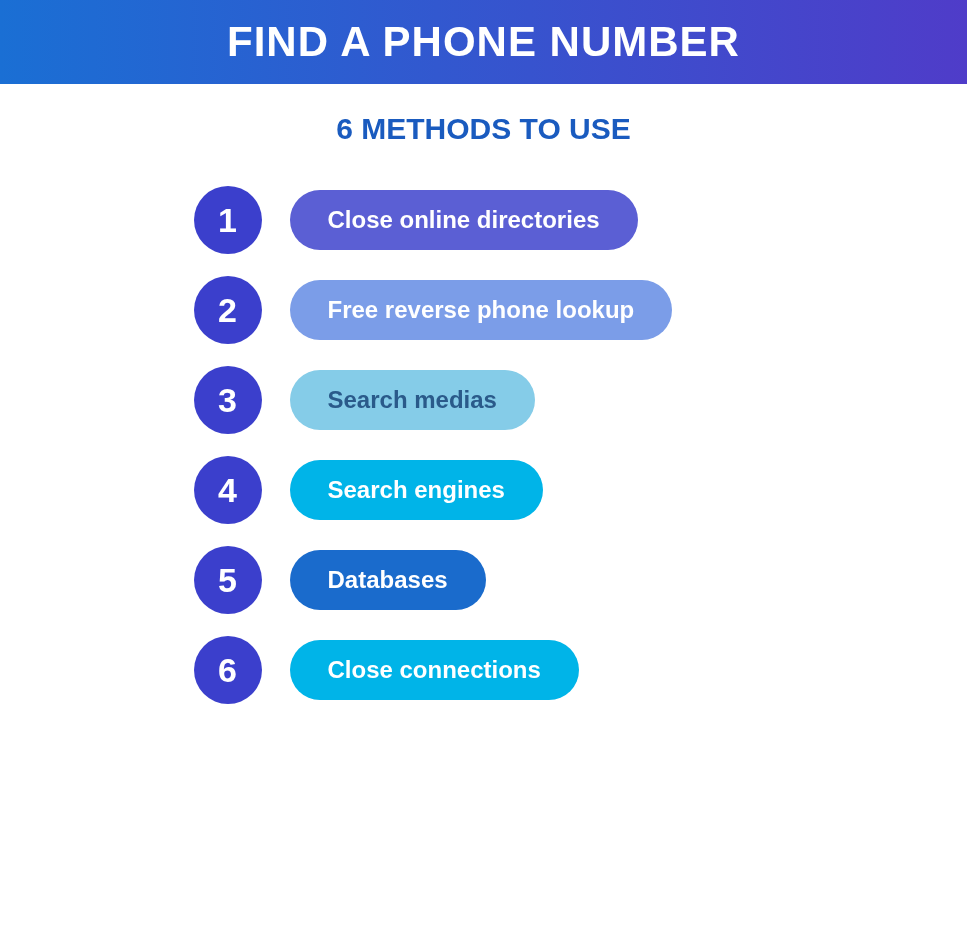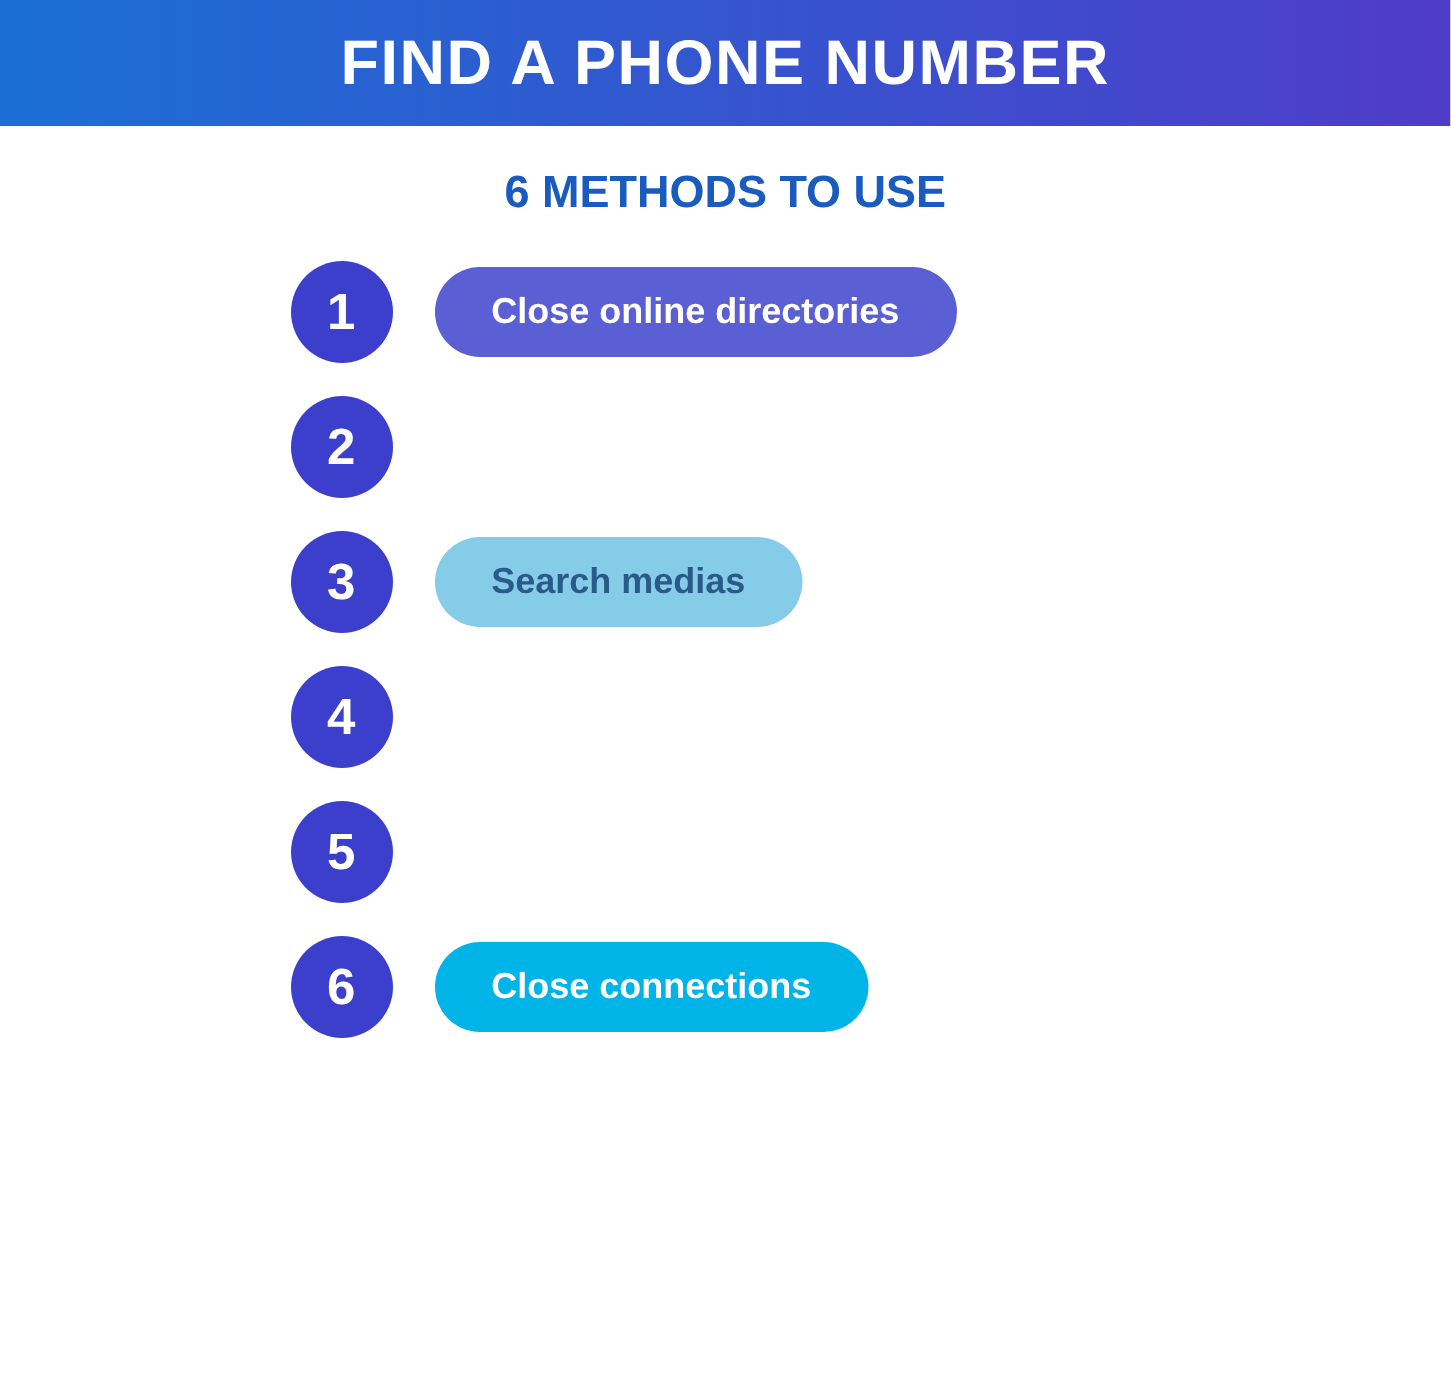--- a/index.html
+++ b/index.html
@@ -33,21 +33,21 @@
       font-weight: 900;
       letter-spacing: 1px;
       text-transform: uppercase;
     }
 
     .subtitle {
       font-size: 30px;
       font-weight: 800;
       color: #1a5bbf;
       text-align: center;
-      margin: 18px 0 28px 0;
+      margin: 18px 0 40px 0;
       text-transform: uppercase;
     }
 
     .methods-list {
       display: flex;
       flex-direction: column;
       gap: 22px;
       width: 700px;
       padding-left: 60px;
     }
@@ -115,28 +115,31 @@
 
 <h2 class="subtitle">6 METHODS TO USE</h2>
 
 <div class="methods-list" id="methods-container">
 <div class="method-item">
       <div class="number-circle circle-1">1</div>
       <div class="method-pill pill-1">Close online directories</div>
     </div>
     <div class="method-item">
       <div class="number-circle circle-2">2</div>
+      <div class="method-pill pill-2">Free reverse phone lookup</div>
     </div>
     <div class="method-item">
       <div class="number-circle circle-3">3</div>
       <div class="method-pill pill-3">Search medias</div>
     </div>
     <div class="method-item">
       <div class="number-circle circle-4">4</div>
+      <div class="method-pill pill-4">Search engines</div>
     </div>
     <div class="method-item">
       <div class="number-circle circle-5">5</div>
+      <div class="method-pill pill-5">Databases</div>
     </div>
     <div class="method-item">
       <div class="number-circle circle-6">6</div>
       <div class="method-pill pill-6">Close connections</div>
     </div>
   </div>
 
 </body></html>

